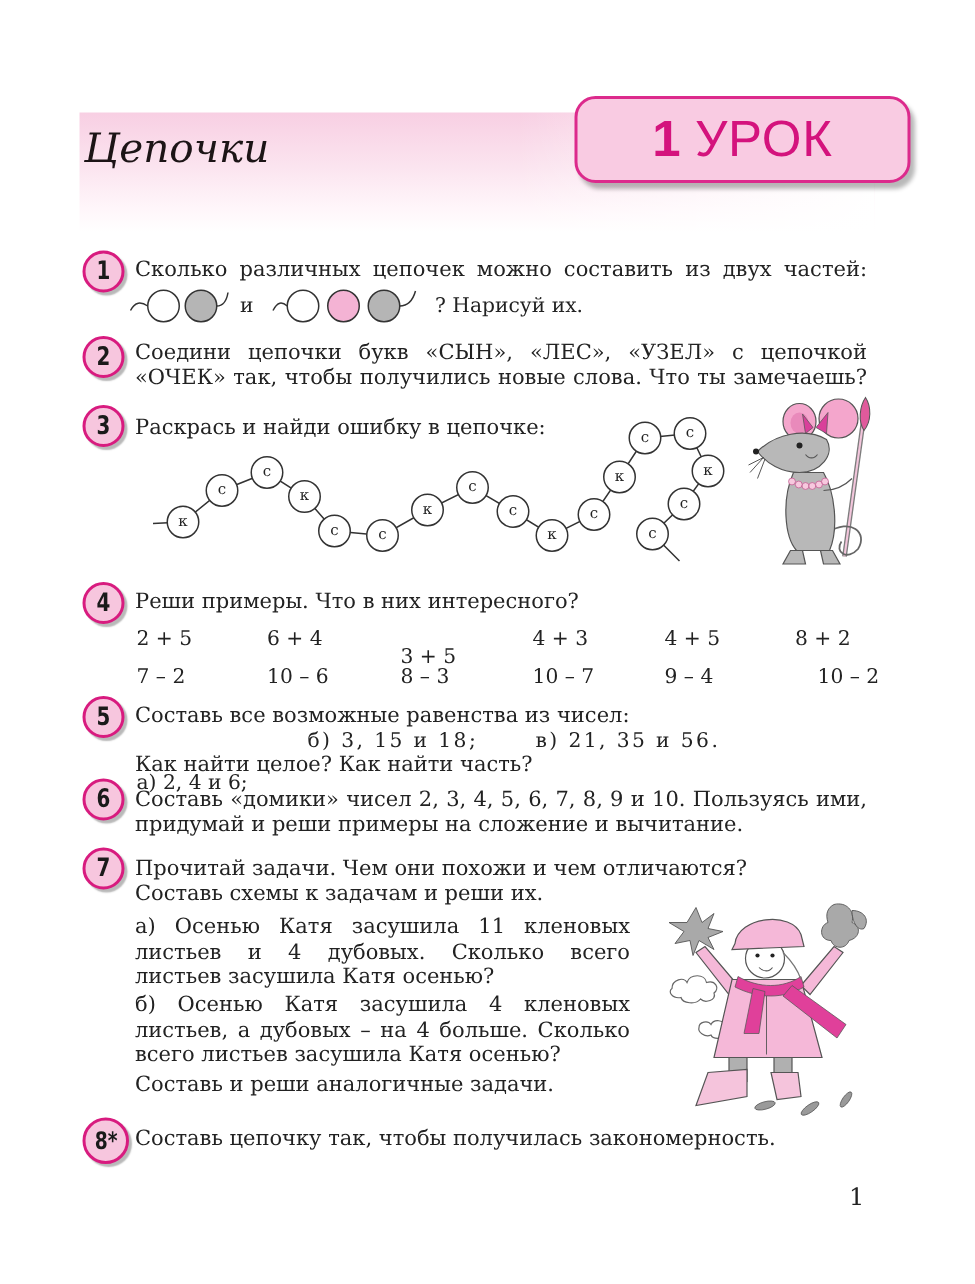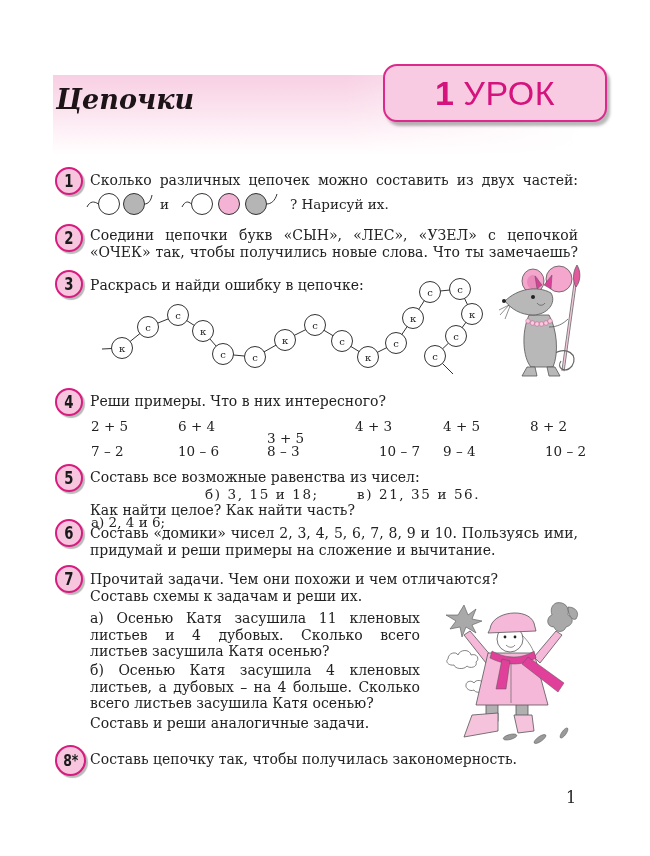--- a/index.html
+++ b/index.html
@@ -7,21 +7,21 @@
   .page { position: absolute; left: 0; top: 0; width: 650px; height: 856px; background: #ffffff; }
 
   .title-band {
     position: absolute; left: 53px; top: 75px; width: 530px; height: 80px;
     background:
       linear-gradient(to right, rgba(255,255,255,0) 55%, #ffffff 100%),
       linear-gradient(to bottom, #f8cfe3 0%, #fbe4ef 45%, #fff6fa 80%, #ffffff 100%);
   }
   .title {
     position: absolute; left: 56px; top: 83px; height: 34px; line-height: 34px;
-    font-family: "DejaVu Serif", serif; font-weight: bold; font-style: italic;
+    font-family: "DejaVu Serif", serif; font-weight: normal; font-style: italic;
     font-size: 27px; color: #1c1416; white-space: nowrap;
   }
   .lesson-badge {
     position: absolute; left: 383px; top: 64px; width: 224px; height: 58px;
     box-sizing: border-box; border: 2.5px solid #dc2a8c; border-radius: 14px;
     background: #f9cbe2; box-shadow: 3px 4px 3px rgba(0,0,0,0.28);
     display: flex; align-items: center; justify-content: center;
     font-family: "Liberation Sans", sans-serif; font-size: 34px; color: #d4137d;
     letter-spacing: 0.5px;
   }
@@ -171,21 +171,21 @@
   <div class="ln" style="top:393px;">Реши примеры. Что в них интересного?</div>
   <div class="ex" style="left:91px; top:418px;">2 + 5</div>
   <div class="ex" style="left:178px; top:418px;">6 + 4</div>
   <div class="ex" style="left:267px; top:418px;margin-top:12px;">3 + 5</div>
   <div class="ex" style="left:355px; top:418px;">4 + 3</div>
   <div class="ex" style="left:443px; top:418px;">4 + 5</div>
   <div class="ex" style="left:530px; top:418px;">8 + 2</div>
   <div class="ex" style="left:91px; top:443px;">7 – 2</div>
   <div class="ex" style="left:178px; top:443px;">10 – 6</div>
   <div class="ex" style="left:267px; top:443px;">8 – 3</div>
-  <div class="ex" style="left:355px; top:443px;margin-left:24px;">10 – 7</div>
+  <div class="ex" style="left:355px; top:443px;">10 – 7</div>
   <div class="ex" style="left:443px; top:443px;">9 – 4</div>
   <div class="ex" style="left:545px; top:443px;">10 – 2</div>
 
   <div class="num" style="left:55px; top:464px;">
       <span>5</span>
     </div>
   <div class="ln" style="top:469px;">Составь все возможные равенства из чисел:</div>
   <div class="abs" style="left:91px; top:474px;margin-top:40px;">а) 2, 4 и 6;</div>
   <div class="abs wide" style="left:205px; top:485.5px;">б) 3, 15 и 18;</div>
   <div class="abs wide" style="left:357px; top:485.5px;">в) 21, 35 и 56.</div>

